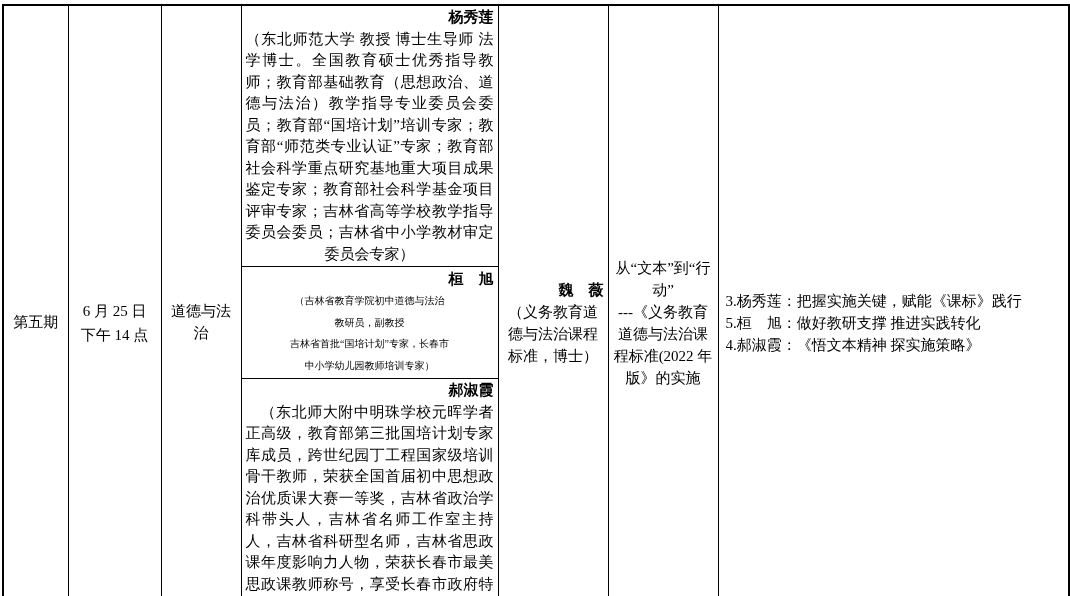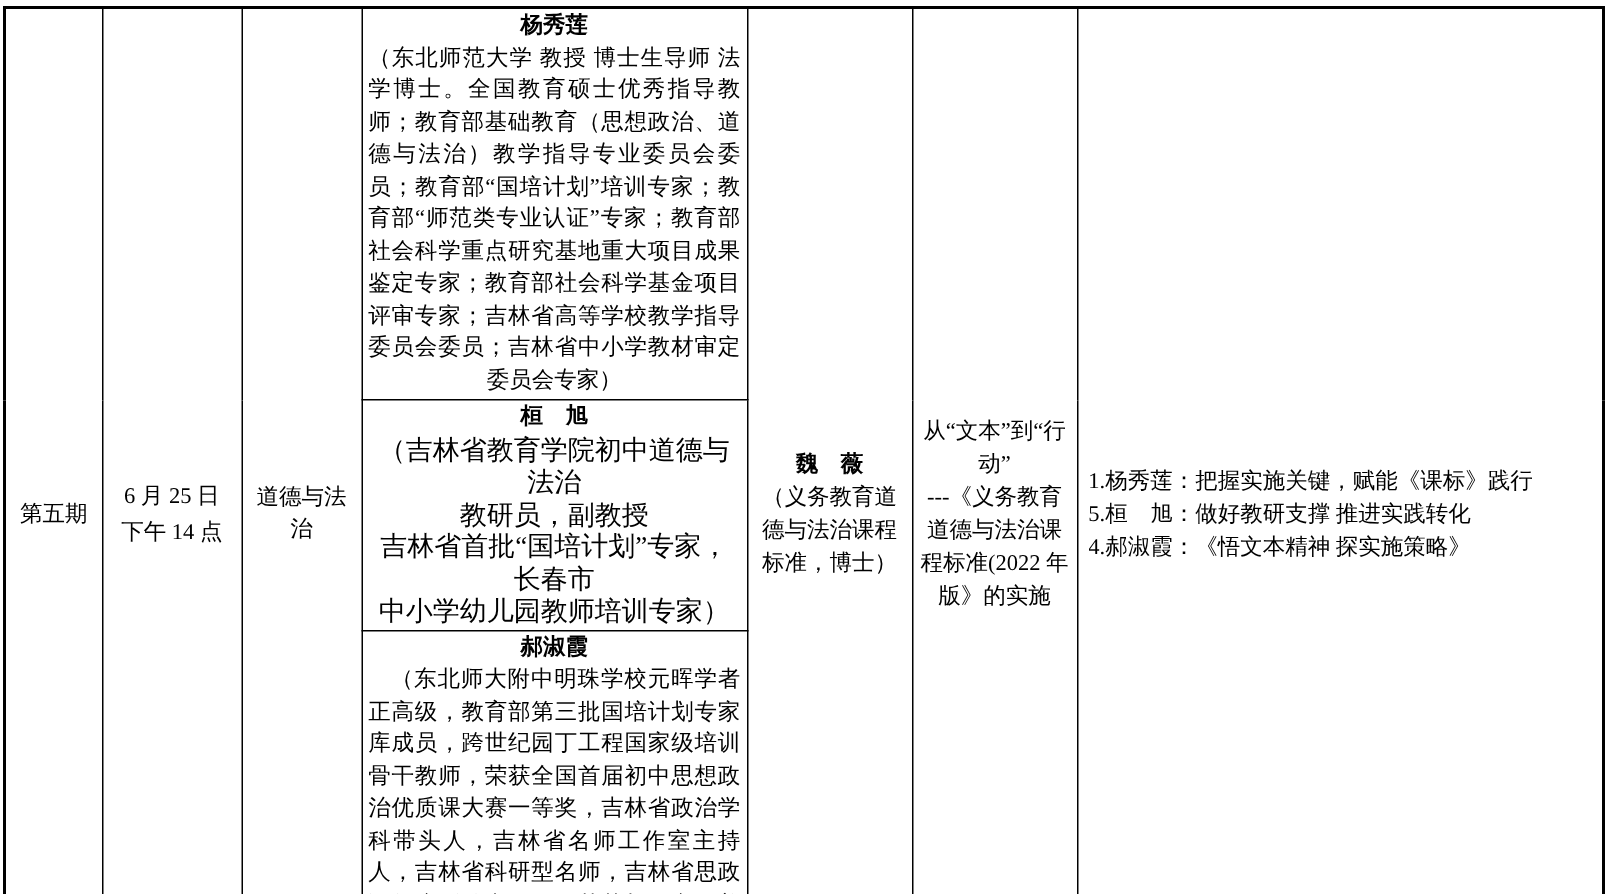--- a/index.html
+++ b/index.html
@@ -24,27 +24,27 @@
     padding: 1px 4px;
     font-size: 15px;
     line-height: 21.5px;
     overflow: hidden;
   }
   tr.r1 { height: 240px; }
   tr.r2 { height: 112px; }
   tr.r3 { height: 234px; }
   .c-session, .c-datetime, .c-subject { text-align: center; }
   .c-datetime { line-height: 24px; }
-  .name { text-align: center; font-weight: bold; }
+  .name { text-align: right; font-weight: bold; }
   .bio.just { text-align: justify; }
   .bio.lastcenter { text-align-last: center; }
   .bio.ctr { text-align: center; }
   .bio.indent { text-indent: 1em; }
   .pre { white-space: pre-line; }
-  .sp2 .bio { font-size: 18px; }
+  .sp2 .bio { font-size: 10px; }
   .c-host { text-align: center; line-height: 22px; }
   .c-theme { text-align: center; line-height: 22px; }
   .c-talks { padding-left: 7px; padding-right: 4px; }
   .talk { text-align: left; line-height: 22px; white-space: nowrap; overflow: hidden; }
 </style>
 </head>
 <body>
 
 <div class="page">
   <table class="sched">
@@ -67,21 +67,21 @@
           <div class="name">杨秀莲</div>
           <div class="bio just lastcenter">（东北师范大学 教授 博士生导师 法学博士。全国教育硕士优秀指导教师；教育部基础教育（思想政治、道德与法治）教学指导专业委员会委员；教育部“国培计划”培训专家；教育部“师范类专业认证”专家；教育部社会科学重点研究基地重大项目成果鉴定专家；教育部社会科学基金项目评审专家；吉林省高等学校教学指导委员会委员；吉林省中小学教材审定委员会专家）</div>
         </td>
         <td class="c-host" rowspan="3">
           <div class="name">魏　薇</div>
           <div class="bio ctr">（义务教育道德与法治课程标准，博士）</div>
         </td>
         <td class="c-theme pre" rowspan="3">从“文本”到“行动”
 ---《义务教育道德与法治课程标准(2022 年版》的实施</td>
         <td class="c-talks" rowspan="3">
-          <div class="talk">1.杨秀莲：把握实施关键，赋能《课标》践行</div>
+          <div class="talk">3.杨秀莲：把握实施关键，赋能《课标》践行</div>
           <div class="talk">5.桓　旭：做好教研支撑 推进实践转化</div>
           <div class="talk">4.郝淑霞：《悟文本精神 探实施策略》</div>
         </td>
       </tr>
       <tr class="r2">
         <td class="c-speaker sp2">
           <div class="name">桓　旭</div>
           <div class="bio ctr pre">（吉林省教育学院初中道德与法治
 教研员，副教授
 吉林省首批“国培计划”专家，长春市

